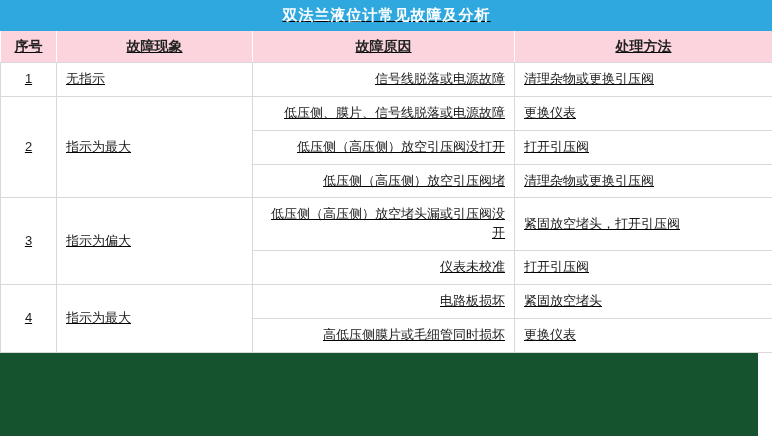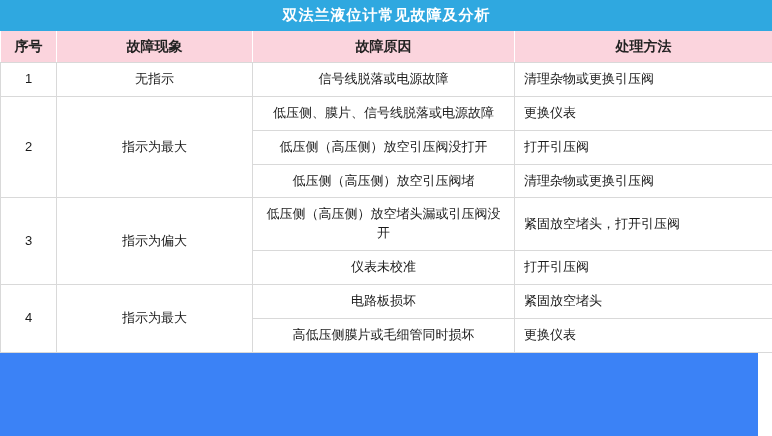--- a/index.html
+++ b/index.html
@@ -10,21 +10,22 @@
   }
   body {
     width: 772px;
     height: 436px;
     font-family: "Liberation Sans", sans-serif;
     overflow: hidden;
   }
   .table-wrap {
     width: 758px;
     height: 436px;
-    background: #3b82f6;
+    background: #14532d;
+    text-decoration: underline;
   }
   table.fault-table {
     width: 772px;
     border-collapse: collapse;
     table-layout: fixed;
   }
   .title-row td {
     background: #2fa8e0;
     color: #ffffff;
     text-align: center;
@@ -52,25 +53,24 @@
     padding: 7px 9px;
     line-height: 1.45;
     vertical-align: middle;
     background: #ffffff;
   }
   td.c-idx {
     text-align: center;
     width: 56px;
   }
   td.c-phen {
-    text-align: center;
     width: 196px;
   }
   td.c-cause {
-    text-align: center;
+    text-align: right;
     width: 262px;
   }
   td.c-fix {
     text-align: left;
     width: 258px;
   }
   .col-idx { width: 56px; }
   .col-phen { width: 196px; }
   .col-cause { width: 262px; }
   .col-fix { width: 258px; }

